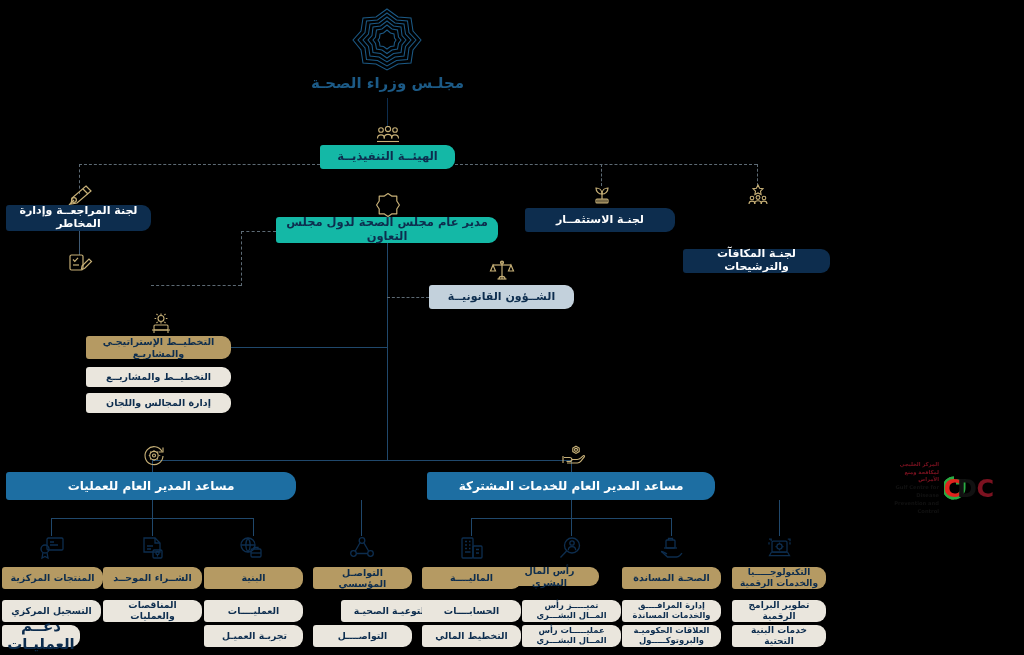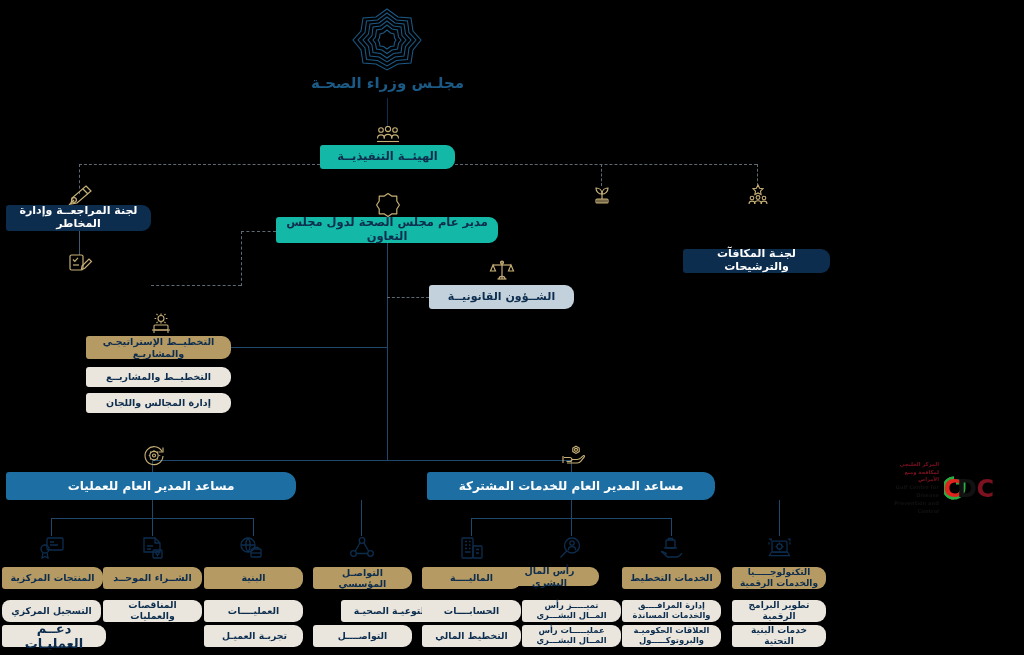--- a/index.html
+++ b/index.html
@@ -130,20 +130,21 @@
     <svg width="24" height="24" viewBox="0 0 24 24">
       <g fill="none" stroke="#c7b077" stroke-width="1.2">
         <path d="M12 11c0-4 -3-6 -6-6 0 3.5 2.6 6 6 6z"></path>
         <path d="M12 11c0-4 3-6 6-6 0 3.5-2.6 6-6 6z"></path>
         <path d="M12 11v5"></path>
         <rect x="6" y="16" width="12" height="4" rx="1"></rect>
         <path d="M8 16v4M10 16v4M12 16v4M14 16v4M16 16v4"></path>
       </g>
     </svg>
   </div>
+  <div class="box navy" style="left:525px;top:208px;width:150px;height:24px;font-size:11px;">لجنـة الاستثمــار</div>
 
   <div class="icon" style="left:745px;top:183px;">
     <svg width="26" height="24" viewBox="0 0 26 24">
       <g fill="none" stroke="#c7b077" stroke-width="1.1">
         <path d="M13 2 l1.6 3.2 3.4.5 -2.5 2.4 .6 3.4 -3.1-1.6 -3.1 1.6 .6-3.4 -2.5-2.4 3.4-.5z"></path>
         <circle cx="7" cy="15" r="1.8"></circle>
           <circle cx="13" cy="14.5" r="1.9"></circle>
           <circle cx="19" cy="15" r="1.8"></circle>
         <path d="M4 21c0-1.8 1.3-2.9 3-2.9s3 1.1 3 2.9"></path>
         <path d="M9.5 21c0-2 1.5-3.2 3.5-3.2s3.5 1.2 3.5 3.2"></path>
@@ -235,22 +236,22 @@
     <svg width="26" height="24" viewBox="0 0 26 24">
       <g fill="none" stroke="#0d2d4e" stroke-width="1.3">
         <rect x="8" y="2" width="16" height="12" rx="1.3"></rect>
         <path d="M11 6h4M11 9h8"></path>
         <circle cx="6" cy="13" r="4"></circle>
         <path d="M4 16.5 L3 22 l3-1.6 3 1.6 -1-5.5"></path>
       </g>
     </svg>
   </div>
   <div class="box tan-dark" style="left:2px;top:567px;width:101px;height:22px;font-size:9.5px;">المنتجات المركزية</div>
-  <div class="box beige" style="left:2px;top:600px;width:99px;height:22px;font-size:9.3px;border-radius:8px;">التسجيل المركزي</div>
-  <div class="box beige" style="left:2px;top:625px;width:104px;height:22px;font-size:13px;">دعــم العمليـات</div>
+  <div class="box beige" style="left:2px;top:600px;width:99px;height:22px;font-size:9.3px;">التسجيل المركزي</div>
+  <div class="box beige" style="left:2px;top:625px;width:78px;height:22px;font-size:15px;">دعــم العمليـات</div>
 
   <div class="icon" style="left:140px;top:536px;">
     <svg width="26" height="24" viewBox="0 0 26 24">
       <g fill="none" stroke="#0d2d4e" stroke-width="1.3">
         <path d="M4 2h11l5 5v9H4z"></path>
         <path d="M15 2v5h5"></path>
         <path d="M7 10h6M7 13h4"></path>
         <rect x="13" y="14" width="9" height="8" rx="1.2"></rect>
         <circle cx="17.5" cy="17" r="1.6"></circle>
         <path d="M17.5 18.6v2"></path>
@@ -330,21 +331,21 @@
     <svg width="26" height="24" viewBox="0 0 26 24">
       <g fill="none" stroke="#0d2d4e" stroke-width="1.3">
         <rect x="8" y="4" width="9" height="8" rx="1"></rect>
         <path d="M10.5 4V2.4h4V4"></path>
         <path d="M6 12h13"></path>
         <path d="M3 15.5c2.5 0 4 1.4 6 2.4"></path>
         <path d="M3.5 15.5 L9.5 21h9c1.3 0 2.4-.6 3.3-1.5l2.2-2.4"></path>
       </g>
     </svg>
   </div>
-  <div class="box tan-dark" style="left:622px;top:567px;width:99px;height:22px;font-size:9.5px;">الخدمات التخطيط</div>
+  <div class="box tan-dark" style="left:622px;top:567px;width:99px;height:22px;font-size:9.5px;">الصحـة المساندة</div>
   <div class="box beige" style="left:622px;top:600px;width:99px;height:22px;font-size:8.4px;">إدارة المرافــــق
 والخدمات المساندة</div>
   <div class="box beige" style="left:622px;top:625px;width:99px;height:22px;font-size:8.4px;">العلاقات الحكوميـة
 والبروتوكـــــول</div>
 
   <div class="ln v" style="left:779px;top:500px;height:36px;background:#20486c;"></div>
   <div class="icon" style="left:766px;top:536px;">
     <svg width="27" height="24" viewBox="0 0 27 24">
       <g fill="none" stroke="#0d2d4e" stroke-width="1.25">
         <rect x="6" y="5" width="15" height="11" rx="1.2"></rect>

